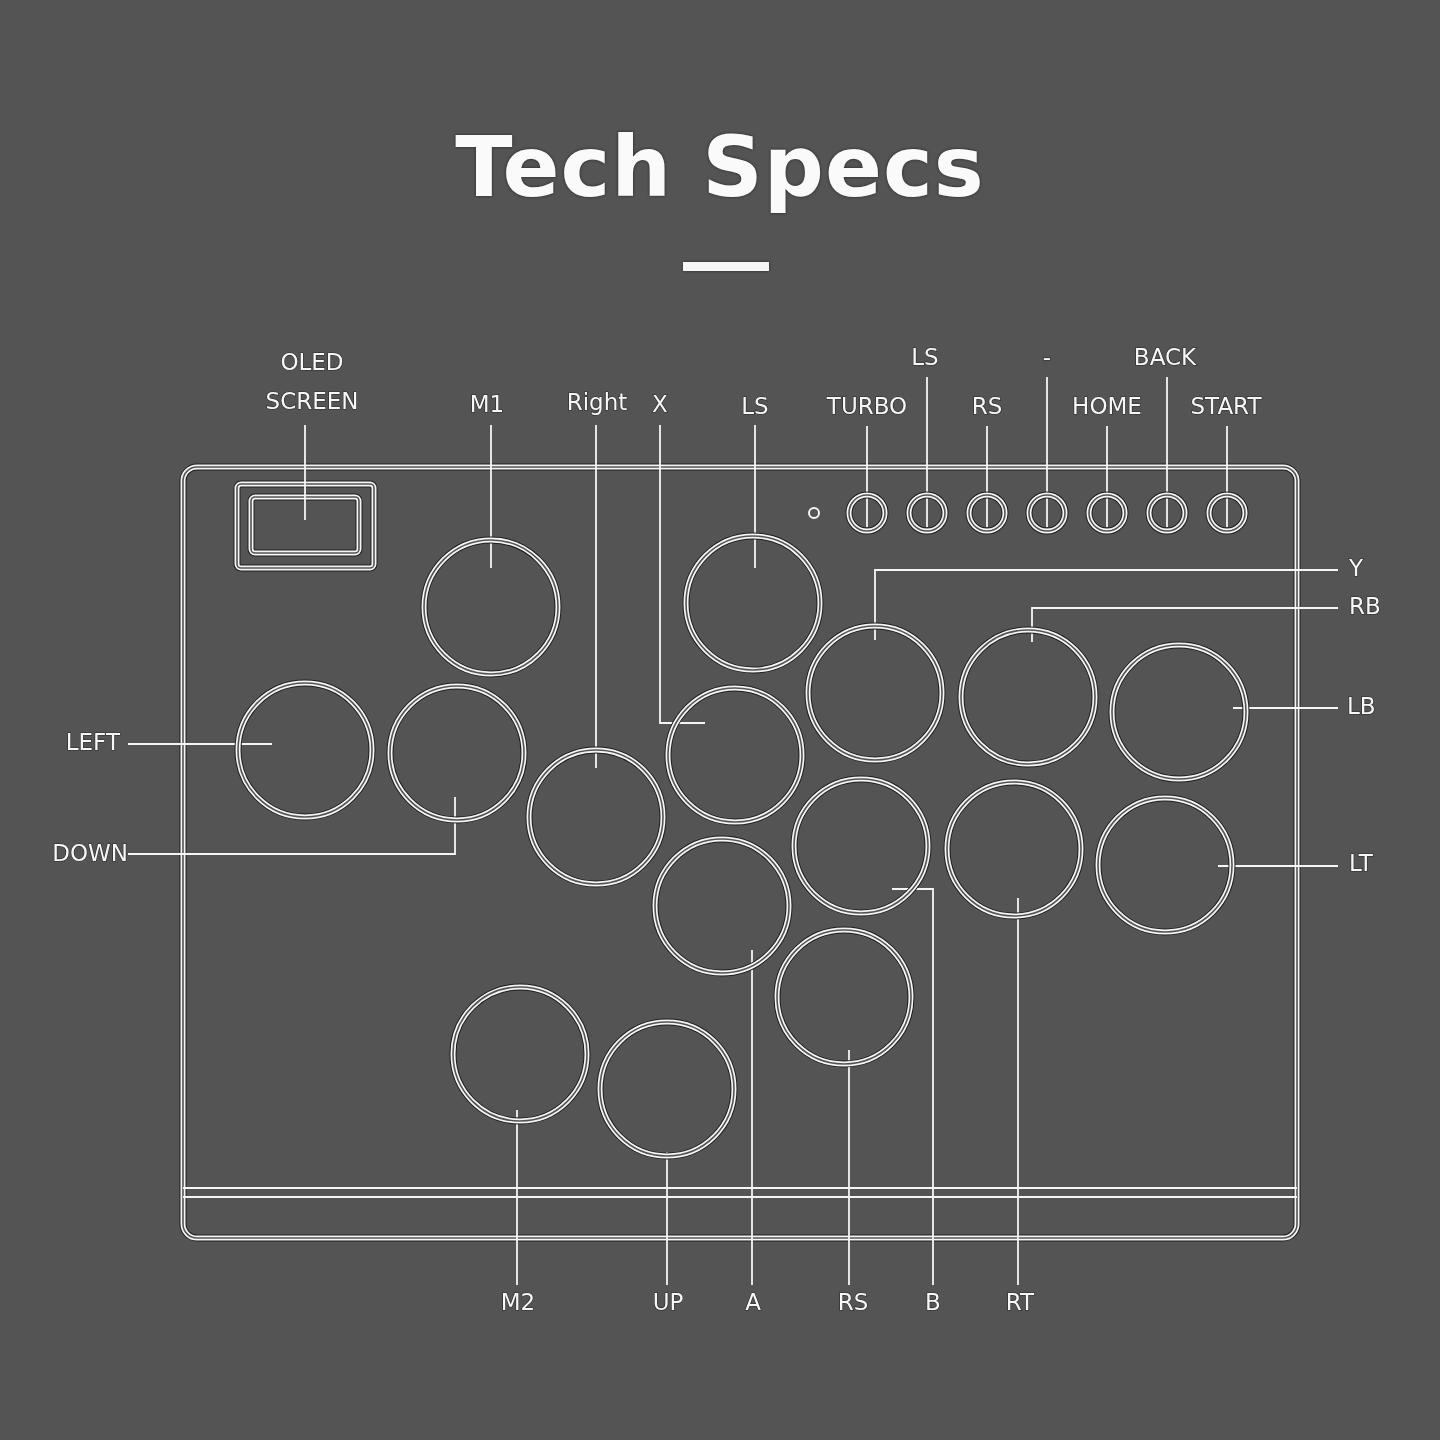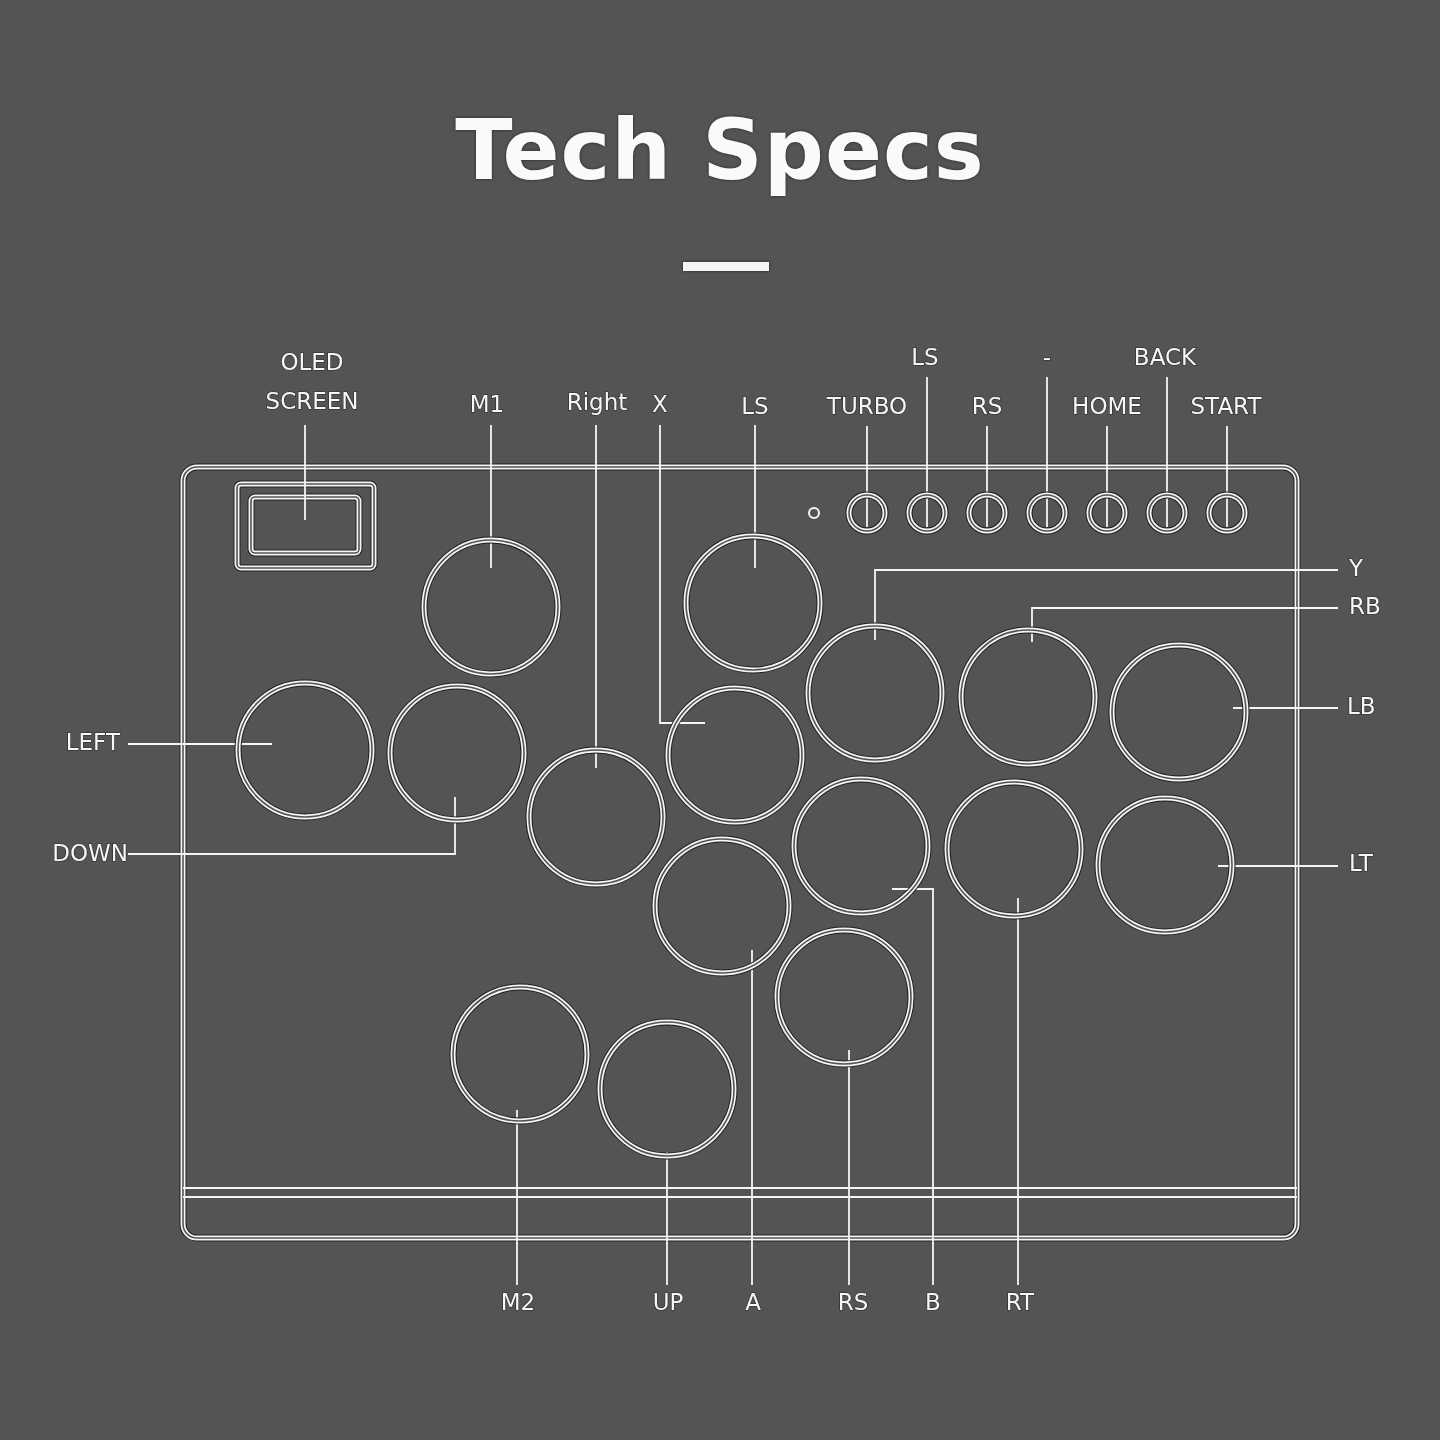--- a/index.html
+++ b/index.html
@@ -1,17 +1,17 @@
 <!DOCTYPE html>
 <html><head>
 <meta charset="utf-8">
 <style>
   html,body{margin:0;padding:0;background:#545454;}
   body{width:1440px;height:1440px;position:relative;overflow:hidden;font-family:"DejaVu Sans",sans-serif;}
-  #title{position:absolute;left:0;top:101px;width:1440px;text-align:center;color:#fafafa;font-size:84px;font-weight:bold;letter-spacing:1px;text-shadow:0 0 3px #222;}
+  #title{position:absolute;left:0;top:118px;width:1440px;text-align:center;color:#fafafa;font-size:84px;font-weight:bold;letter-spacing:1px;text-shadow:0 0 3px #222;}
   #title-bar{position:absolute;left:683px;top:262px;width:86px;height:9px;background:#f5f5f5;box-shadow:0 0 3px #222;}
   svg{position:absolute;left:0;top:0;}
   .lbl{fill:#f7f7f7;font-family:"DejaVu Sans",sans-serif;font-size:23px;text-anchor:middle;paint-order:stroke;stroke:#2a2a2a;stroke-width:1.2px;}
   .lbl.start{text-anchor:start;}
   .lbl.end{text-anchor:end;}
 </style>
 </head>
 <body>
 
 <div id="title">Tech Specs</div>

